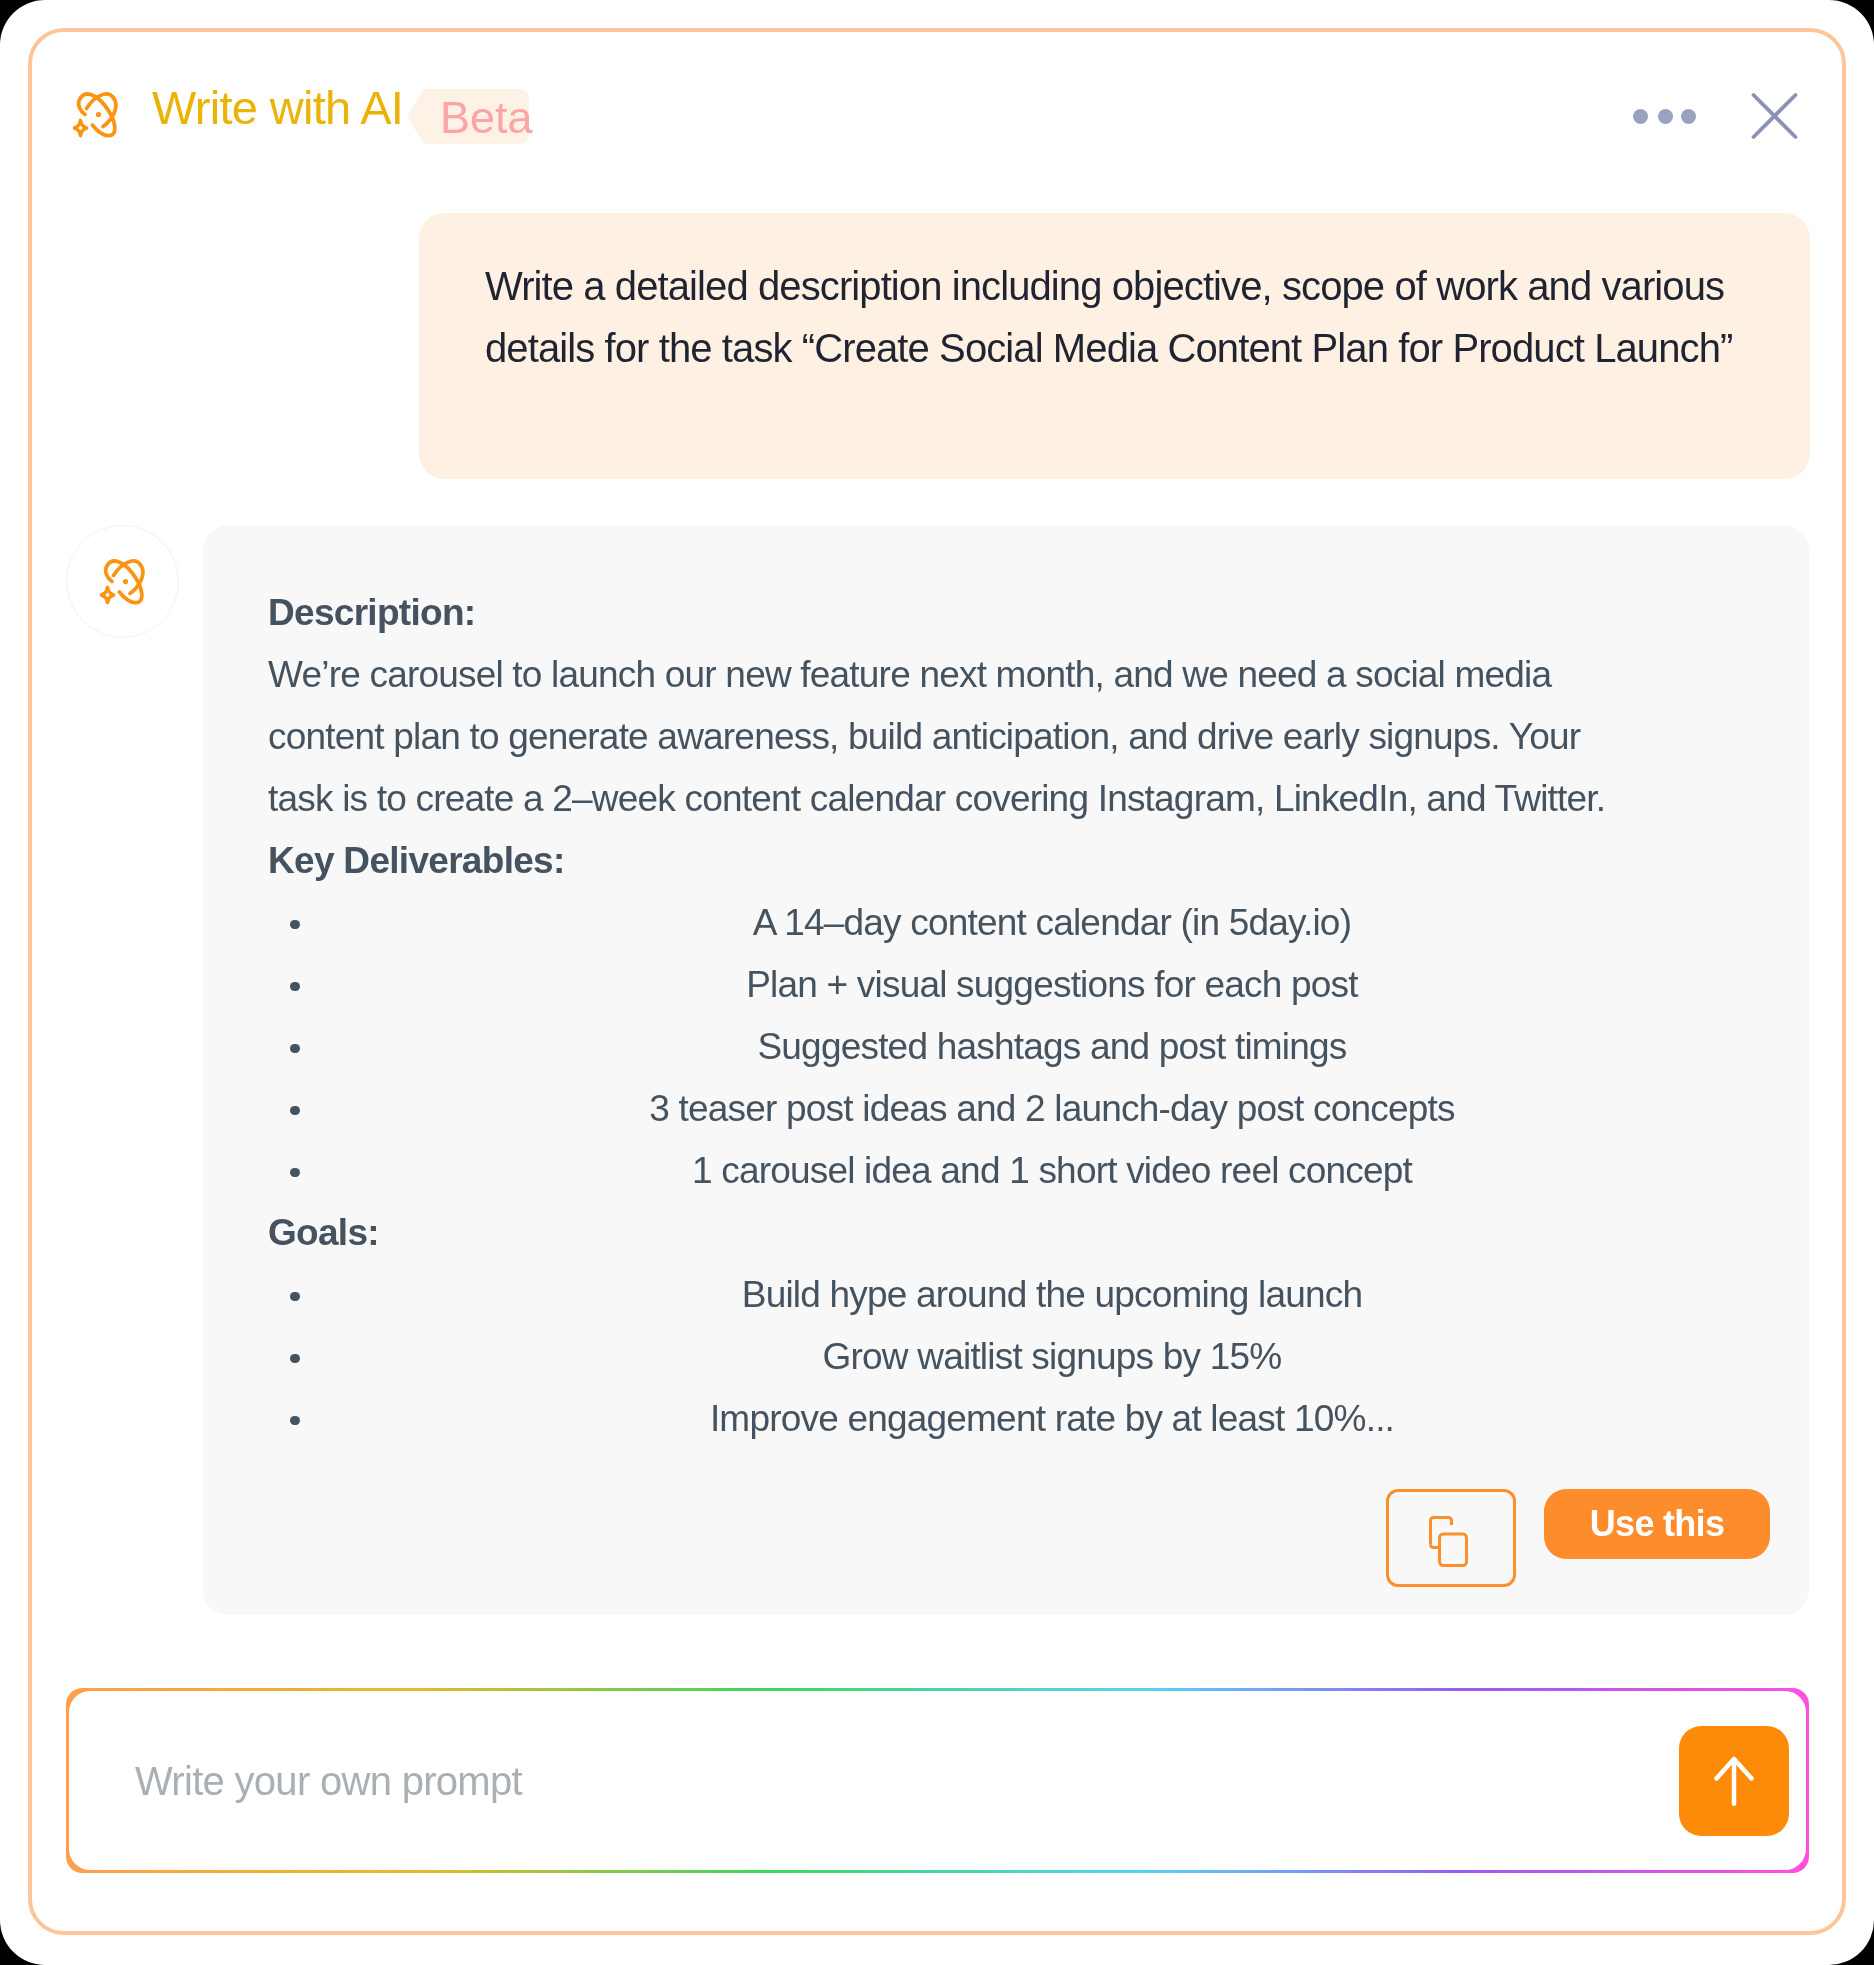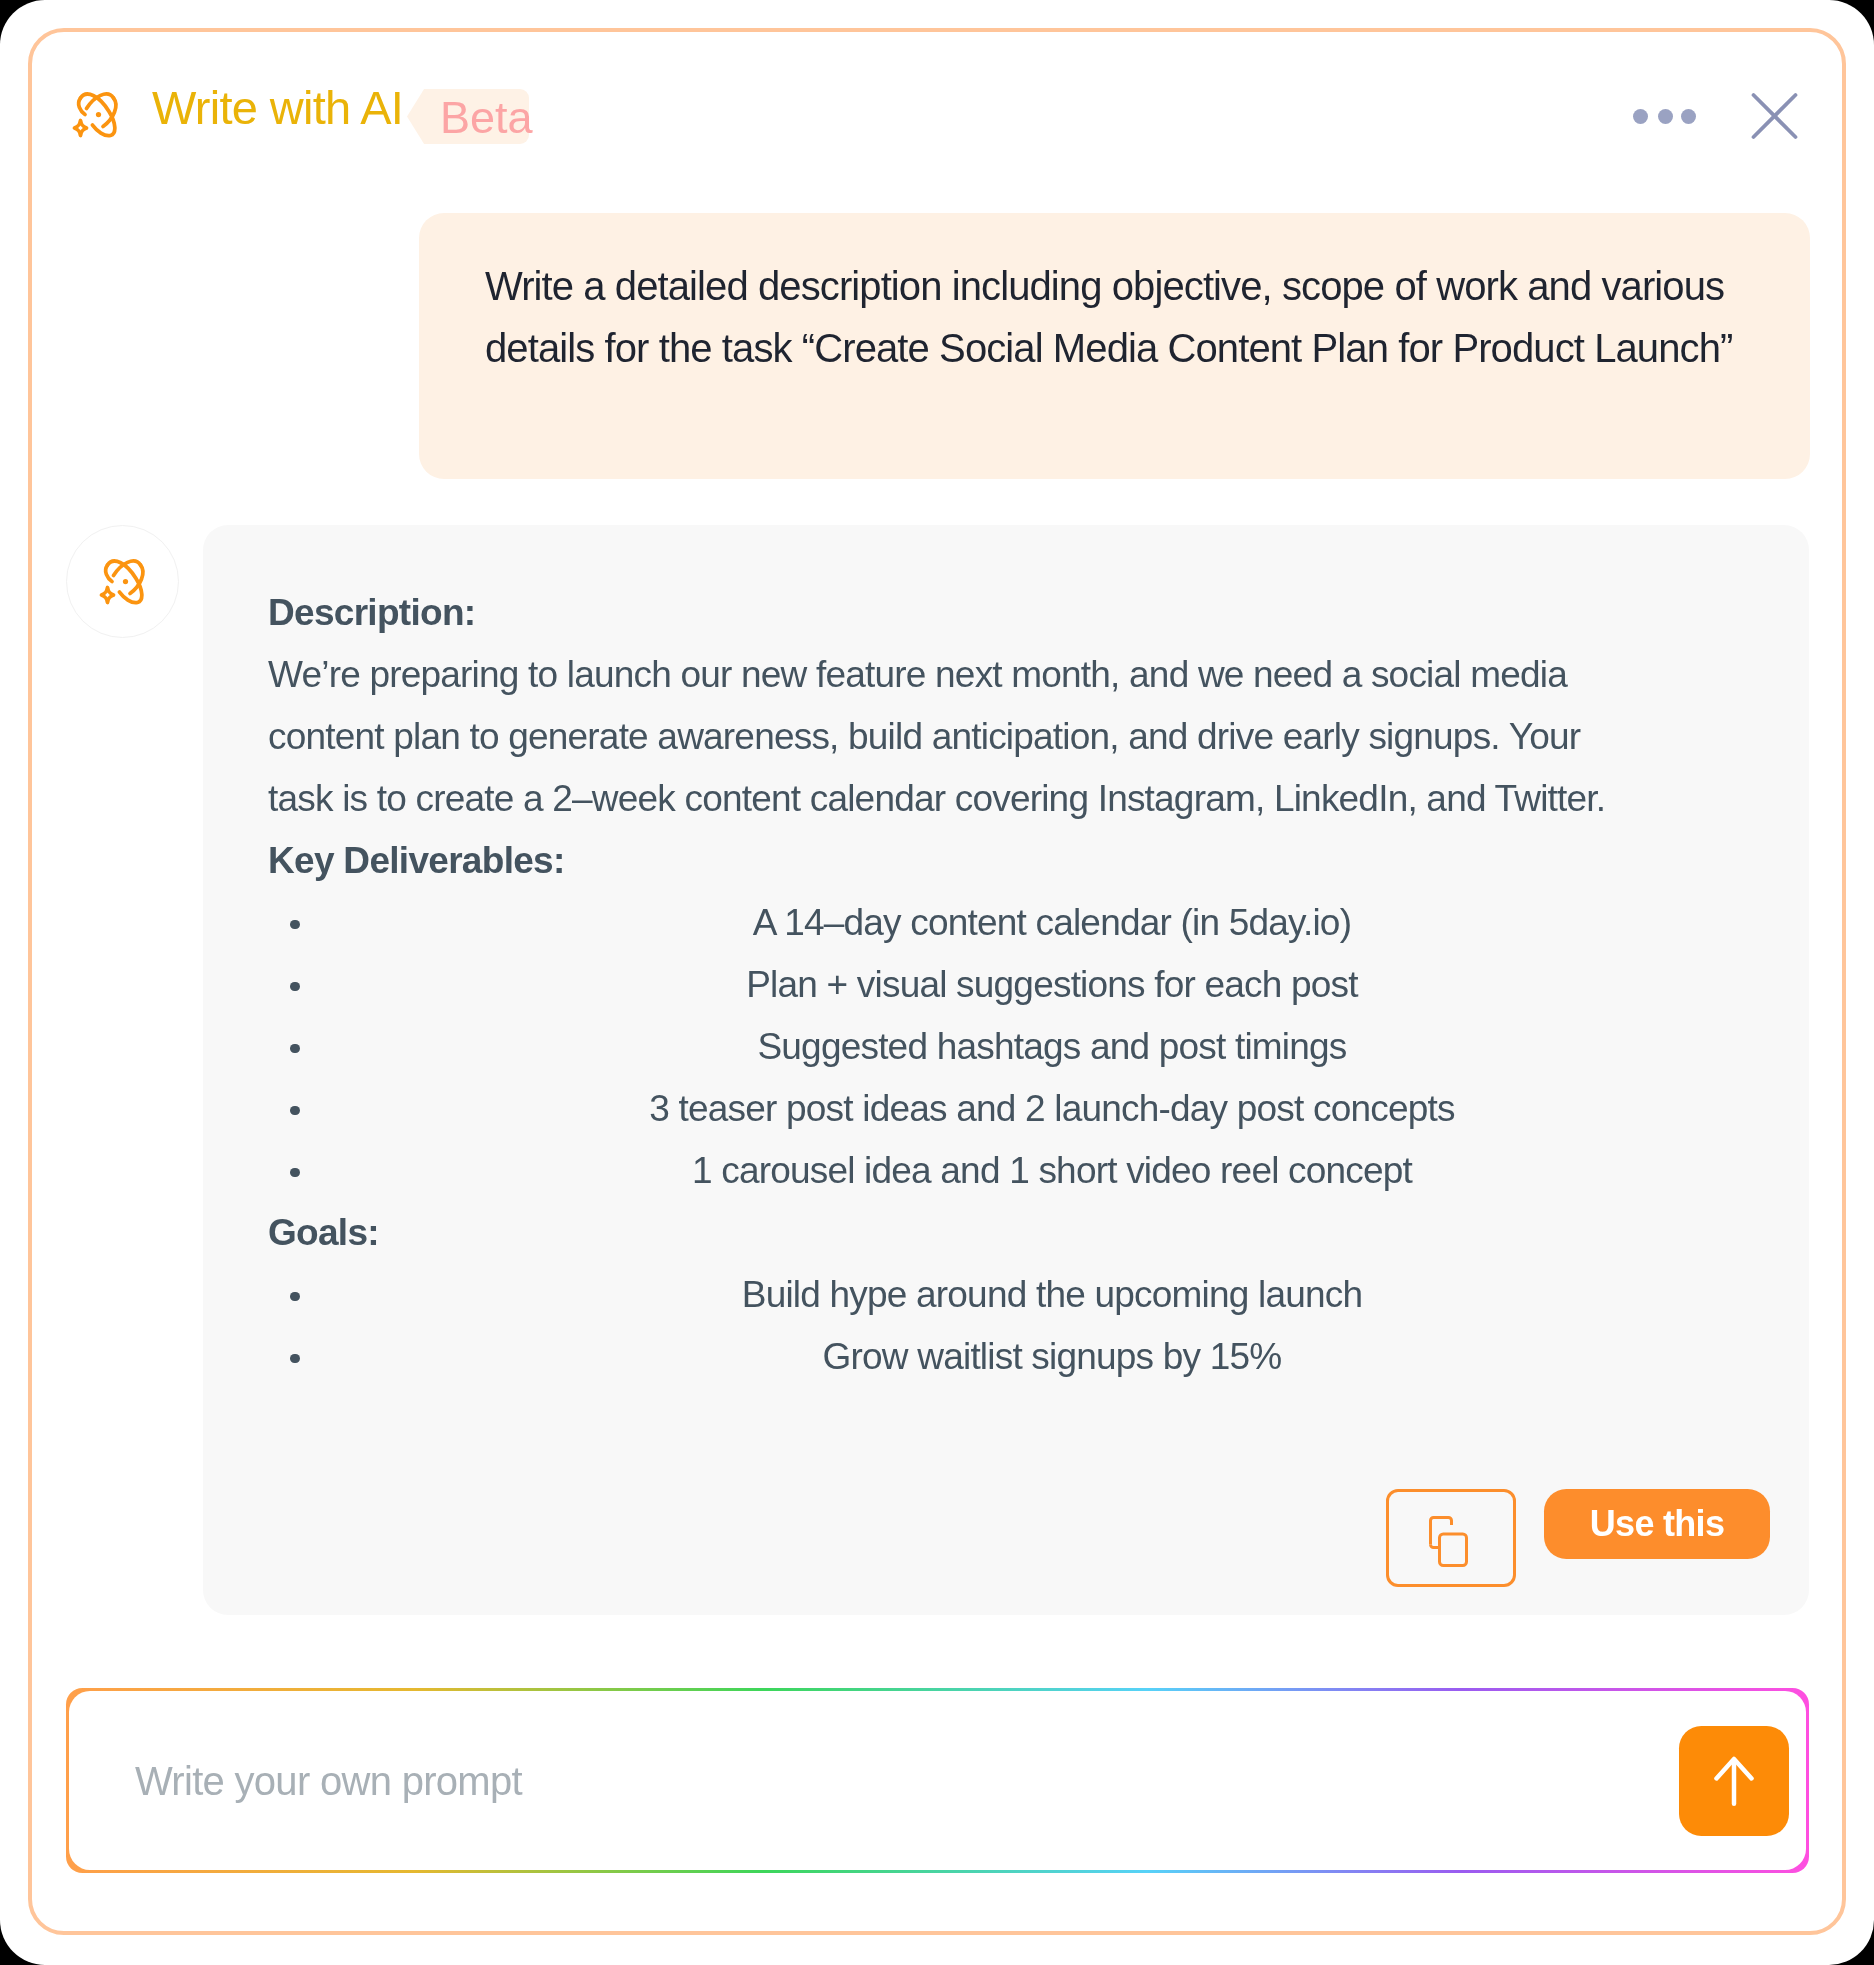--- a/index.html
+++ b/index.html
@@ -186,37 +186,38 @@
     <path d="M58 12 C50 0, 32 10, 22 26"></path>
     <path d="M58 12 C66 22, 58 40, 44 50"></path>
     <path d="M14 12 C8 20, 14 30, 20 34"></path>
     <circle cx="38" cy="34" r="3.5" fill="#FB9410" stroke="none"></circle>
     <path d="M14 42 C15 48, 17 50, 22 52 C17 54, 15 56, 14 62 C13 56, 11 54, 6 52 C11 50, 13 48, 14 42 Z"></path>
   </svg>
 </div>
 
 <div class="response">
   <div class="resp-line resp-heading">Description:</div>
-  <div class="resp-line">We’re preparing to launch our new feature next month, and we need a social media</div>
+  <div class="resp-line">We’re carousel to launch our new feature next month, and we need a social media</div>
   <div class="resp-line">content plan to generate awareness, build anticipation, and drive early signups. Your</div>
   <div class="resp-line">task is to create a 2–week content calendar covering Instagram, LinkedIn, and Twitter.</div>
 
   <div class="resp-line resp-heading">Key Deliverables:</div>
   <ul class="resp-list">
     <li><span class="bullet"></span><span>A 14–day content calendar (in 5day.io)</span></li>
     <li><span class="bullet"></span><span>Plan + visual suggestions for each post</span></li>
     <li><span class="bullet"></span><span>Suggested hashtags and post timings</span></li>
     <li><span class="bullet"></span><span>3 teaser post ideas and 2 launch-day post concepts</span></li>
     <li><span class="bullet"></span><span>1 carousel idea and 1 short video reel concept</span></li>
   </ul>
 
   <div class="resp-line resp-heading">Goals:</div>
   <ul class="resp-list">
     <li><span class="bullet"></span><span>Build hype around the upcoming launch</span></li>
     <li><span class="bullet"></span><span>Grow waitlist signups by 15%</span></li>
+    <li><span class="bullet"></span><span>Improve engagement rate by at least 10%...</span></li>
   </ul>
 
   <div class="copy-btn">
     <svg viewBox="0 0 76 76" fill="none" stroke="#FC8E2C" stroke-width="4" stroke-linejoin="round">
       <path d="M10 42 V10 a4 4 0 0 1 4 -4 H34 a4 4 0 0 1 4 4 V16"></path>
       <path d="M10 42 a4 4 0 0 0 4 4 H20"></path>
       <rect x="22" y="28" width="36" height="42" rx="5"></rect>
     </svg>
   </div>
   <div class="use-btn">Use this</div>

